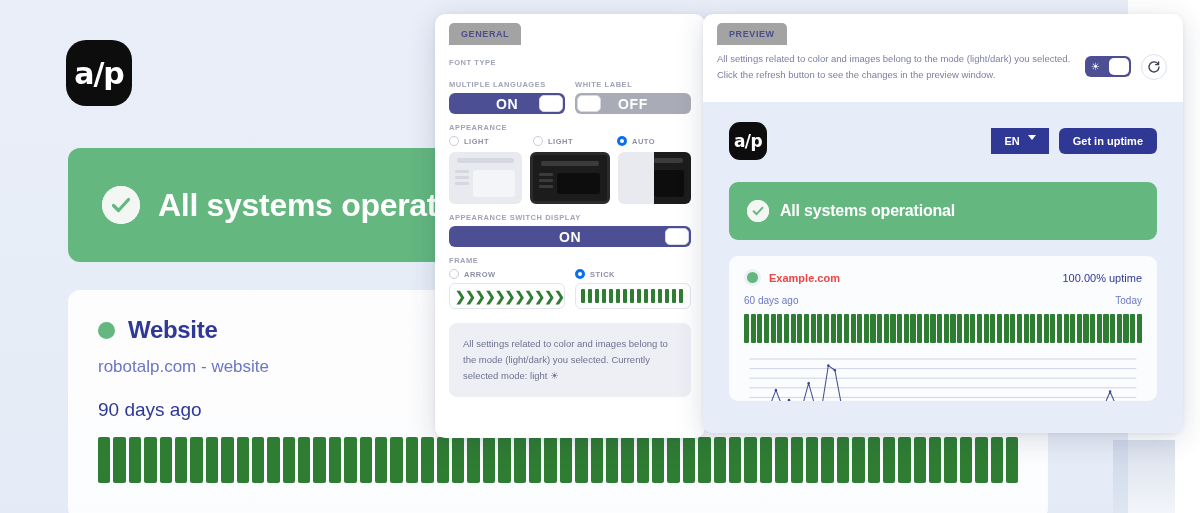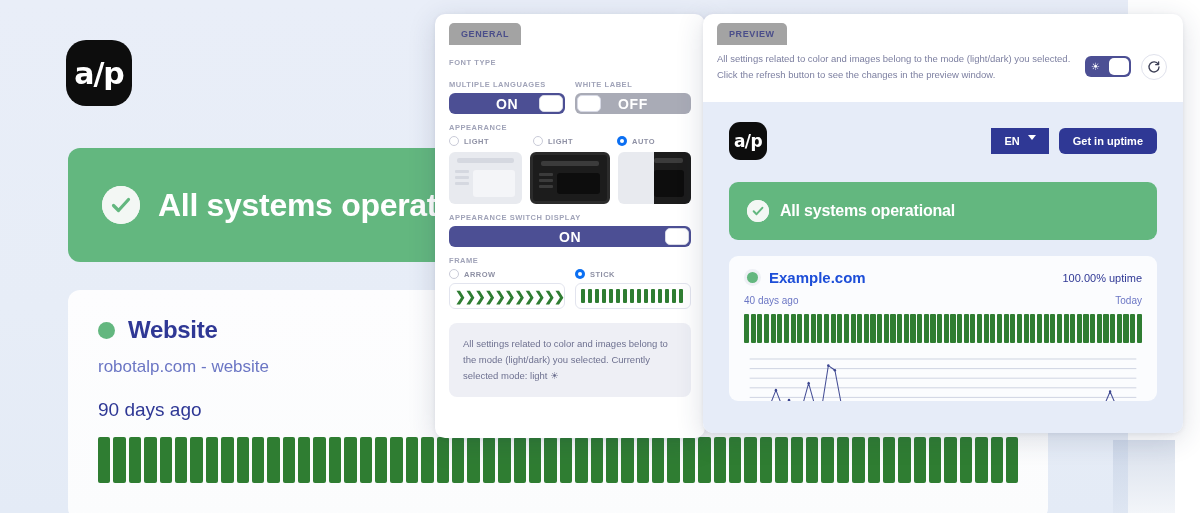--- a/index.html
+++ b/index.html
@@ -191,21 +191,21 @@
   .pv-banner-text { color:#fff; font-size:16px; font-weight:700; letter-spacing:-.2px; }
 
   .pv-card {
     margin-top: 16px; background:#fbfcfe; border-radius: 9px; padding: 13px 15px 0 15px;
     height: 145px; overflow:hidden;
   }
   .pvc-row1 { display:flex; align-items:center; justify-content:space-between; }
   .pvc-left { display:flex; align-items:center; gap:8px; }
   .pvc-dot-wrap { width:17px;height:17px;border-radius:50%;background:#eef0f5;display:flex;align-items:center;justify-content:center;flex:none;}
   .pvc-dot { width:11px;height:11px;border-radius:50%;background:#63b77f; }
-  .pvc-name { color:#1d4ed8; font-size:15px; font-weight:700; }
+  .pvc-name { color:#ef4444; font-size:11px; font-weight:700; }
   .pvc-uptime { color:#2f3895; font-size:11px; }
   .pvc-row2 { display:flex; align-items:center; justify-content:space-between; margin-top:9px; }
   .pvc-meta { color:#6b76c4; font-size:10px; }
   .pv-bars { display:flex; gap:1.5px; margin-top:8px; height:29px; }
   .pv-bar { flex:1 1 0; background:#2f7d32; border-radius:1px; }
   .pv-chart { position:relative; margin-top:12px; height: 58px; }
   .pv-chart svg { display:block; width:100%; height:100%; }
 
   .right-white { position:absolute; left:1128px; top:0; width:72px; height:513px; background:#ffffff; }
   .bottom-shade {
@@ -499,21 +499,21 @@
         <div class="pvc-row1">
           <div class="pvc-left">
             <span class="pvc-dot-wrap">
                 <i class="pvc-dot"></i>
               </span>
             <span class="pvc-name">Example.com</span>
           </div>
           <span class="pvc-uptime">100.00% uptime</span>
         </div>
         <div class="pvc-row2">
-          <span class="pvc-meta">40 days ago</span>
+          <span class="pvc-meta">60 days ago</span>
           <span class="pvc-meta">Today</span>
         </div>
         <div class="pv-bars" id="pv-bars">
             <i class="pv-bar" style="background: rgb(47, 125, 50);"></i>
             <i class="pv-bar" style="background: rgb(47, 125, 50);"></i>
             <i class="pv-bar" style="background: rgb(47, 125, 50);"></i>
             <i class="pv-bar" style="background: rgb(47, 125, 50);"></i>
             <i class="pv-bar" style="background: rgb(47, 125, 50);"></i>
             <i class="pv-bar" style="background: rgb(47, 125, 50);"></i>
             <i class="pv-bar" style="background: rgb(47, 125, 50);"></i>

